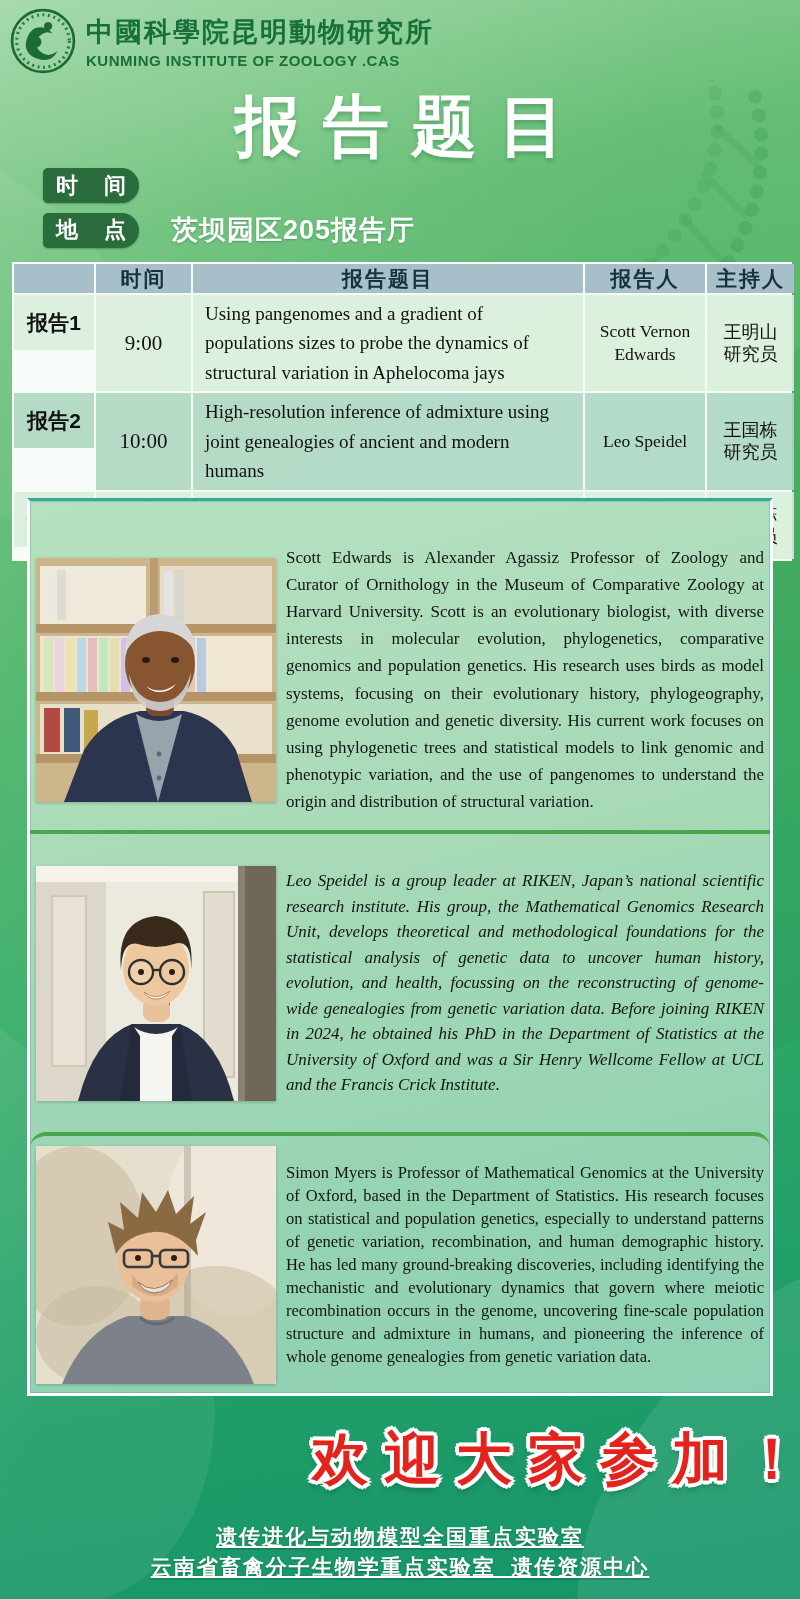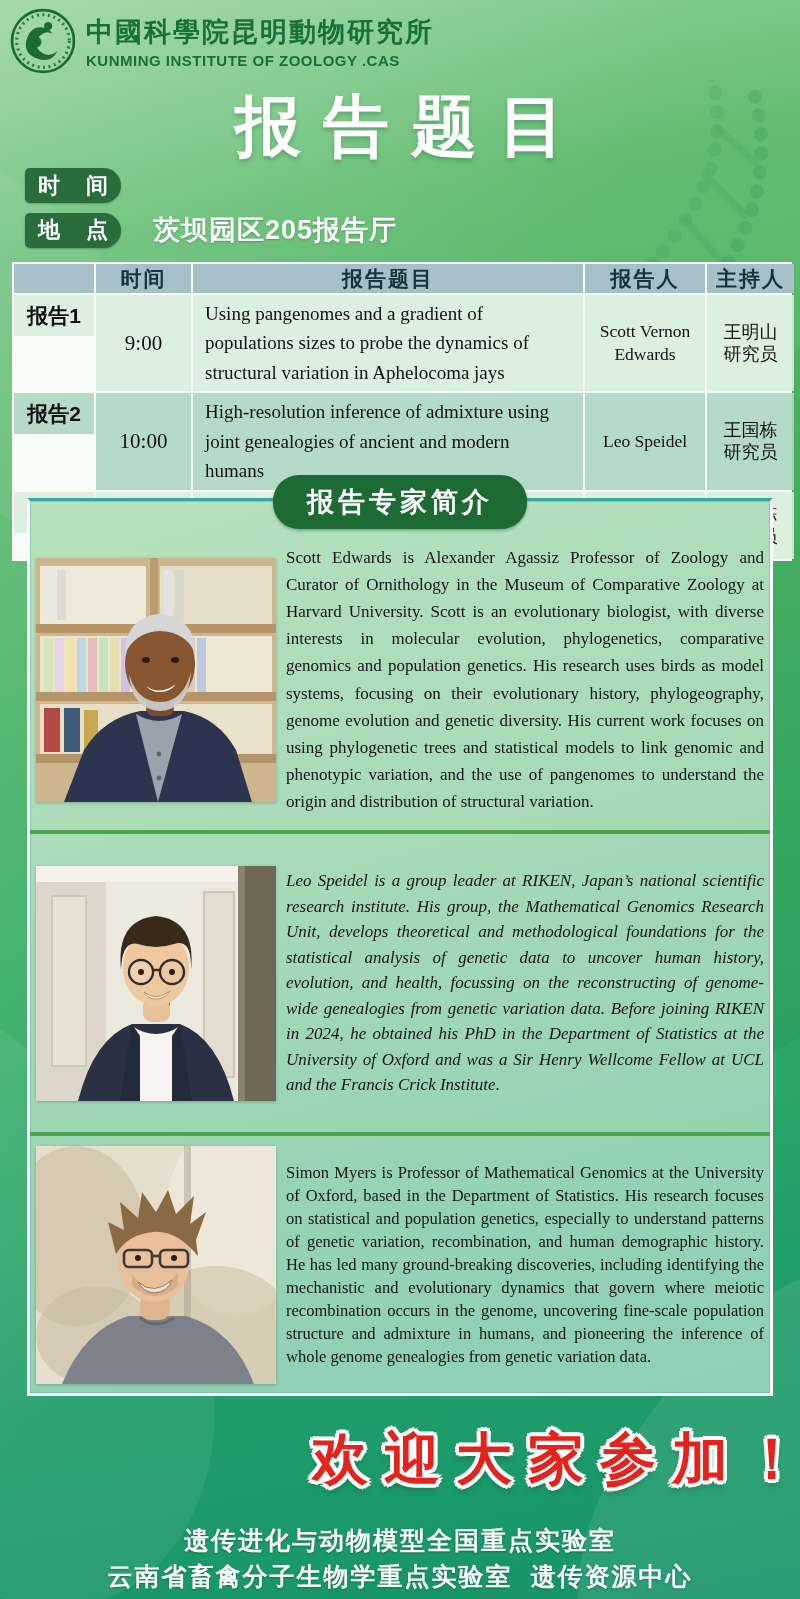--- a/index.html
+++ b/index.html
@@ -22,70 +22,70 @@
   .org-names{color:#17703a;}
   .org-cn{font-size:27px;font-weight:bold;letter-spacing:2px;font-family:"Liberation Serif",serif;}
   .org-en{font-size:15px;font-weight:bold;letter-spacing:.5px;margin-top:2px;}
 
   .page-title{position:absolute;left:0;top:82px;width:100%;text-align:center;color:#fff;
     font-size:66px;font-weight:900;letter-spacing:22px;text-indent:22px;
     text-shadow:0 3px 4px rgba(0,70,30,.25);}
 
   
   .info{position:absolute;left:25px;top:168px;display:flex;flex-direction:column;gap:9px;}
-  .info-row{display:flex;align-items:center;gap:32px;}
+  .info-row{display:flex;align-items:center;gap:32px;margin-left:18px;}
   .info-badge{background:#2a6c3b;color:#fff;font-weight:bold;font-size:22px;letter-spacing:10px;text-indent:10px;
     width:96px;height:35px;display:flex;align-items:center;justify-content:center;
     border-radius:5px 18px 18px 5px;box-shadow:0 1px 2px rgba(0,50,20,.3);}
   .info-value{color:#fff;font-weight:bold;font-size:27px;letter-spacing:1px;text-shadow:0 1px 2px rgba(0,60,25,.3);}
 
   
   .sched{position:absolute;left:12px;top:262px;width:776px;
     display:grid;grid-template-columns:80px 95px 390px 120px 87px;gap:2px;
     background:rgba(255,255,255,.95);border:2px solid rgba(255,255,255,.95);}
   .cell{display:flex;align-items:center;justify-content:center;text-align:center;}
   .cell.hdr{background:#a7bfc9;color:#16323c;font-weight:bold;font-size:21px;letter-spacing:2px;height:29px;}
   .row-a{background:rgba(216,238,219,.88);}
   .row-b{background:rgba(173,215,193,.9);}
-  .cell.label{font-size:21px;font-weight:bold;color:#111;height:41px;}
+  .cell.label{font-size:21px;font-weight:bold;color:#111;height:55px;}
   .cell.time{font-family:"Liberation Serif",serif;font-size:21px;color:#111;}
   .cell.title{font-family:"Liberation Serif",serif;font-size:19px;line-height:1.55;color:#111;
     justify-content:flex-start;text-align:left;padding:4px 12px;}
   .cell.speaker{font-family:"Liberation Serif",serif;font-size:17.5px;line-height:1.35;color:#111;padding:0 6px;}
   .cell.host{font-size:18px;line-height:1.25;color:#111;flex-direction:column;font-weight:500;}
 
   
   .panel{position:absolute;left:27px;top:498px;width:746px;height:898px;box-sizing:border-box;
     border:3px solid #fff;border-top-color:#3aa79c;
     background:linear-gradient(165deg,#b6e1bf 0%,#a8dab7 40%,#94d3b2 75%,#8fd0b4 100%);
     box-shadow:inset 0 0 0 1px rgba(58,167,156,.35);}
   .section-pill{position:absolute;left:50%;top:-26px;transform:translateX(-50%);
     background:#1d6b34;color:#fff;font-size:27px;font-weight:bold;letter-spacing:4px;
     padding:9px 34px;border-radius:26px;white-space:nowrap;box-shadow:0 2px 3px rgba(0,50,20,.3);}
   .bio{display:flex;align-items:center;gap:10px;padding:0 6px;box-sizing:border-box;}
   .bio1{height:329px;padding-top:28px;}
   .bio2{height:302px;border-top:4px solid #4aa54c;font-style:italic;}
-  .bio3{height:261px;border-top:4px solid #4aa54c;}
+  .bio3{height:261px;border-top:4px solid #4aa54c;border-radius:16px;}
   .photo{width:240px;flex:0 0 240px;display:block;box-shadow:0 1px 3px rgba(0,40,20,.25);}
   .bio1 .photo{height:244px;}
   .bio2 .photo{height:235px;}
   .bio3 .photo{height:238px;}
   .bio-text{flex:1;font-family:"Liberation Serif",serif;color:#141414;text-align:justify;}
   .bio1 .bio-text{font-size:17px;line-height:1.6;}
   .bio2 .bio-text{font-size:17px;line-height:1.5;}
   .bio3 .bio-text{font-size:16.5px;line-height:1.4;}
 
   
   .welcome{position:absolute;left:0;top:1422px;width:100%;text-align:right;
     color:#e3231c;font-size:56px;font-weight:900;letter-spacing:16px;text-indent:16px;
     text-shadow:-3px -3px 0 #fff,3px -3px 0 #fff,-3px 3px 0 #fff,3px 3px 0 #fff,
       0 -4px 0 #fff,0 4px 0 #fff,-4px 0 0 #fff,4px 0 0 #fff,0 6px 6px rgba(0,50,25,.35);padding-left:16px;}
   .footer{position:absolute;left:0;top:1522px;width:100%;text-align:center;color:#fff;}
-  .footer-line{font-size:25px;font-weight:bold;letter-spacing:2px;line-height:1.45;
-    text-shadow:0 1px 2px rgba(0,60,30,.4);white-space:pre-wrap;}
+  .footer-line{font-size:21px;font-weight:bold;letter-spacing:2px;line-height:1.45;
+    text-shadow:0 1px 2px rgba(0,60,30,.4);white-space:pre-wrap;text-decoration:underline;}
 </style>
 </head>
 <body>
 
 <div class="poster">
   <div class="light-band"></div>
   <div class="leaf leaf1"></div>
   <div class="leaf leaf2"></div>
   <div class="leaf leaf3"></div>
   <div class="leaf leaf4"></div>
@@ -158,21 +158,20 @@
     <div class="cell time row-a">11:00</div>
     <div class="cell title row-a">Genealogy-based detection of ancient ghost admixture across Africa</div>
     <div class="cell speaker row-a">Simon Myers</div>
     <div class="cell host row-a">
       <span>王国栋</span>
       <span>研究员</span>
     </div>
   </div>
 
   <div class="panel">
-    <div class="section-pill">报告专家简介</div>
 
     <div class="bio bio1">
       <svg class="photo" viewBox="0 0 240 244" preserveAspectRatio="none">
         <rect width="240" height="244" fill="#cdb58c"></rect>
         <g>
           <rect x="4" y="8" width="106" height="58" fill="#efe9da"></rect>
             <rect x="124" y="8" width="112" height="58" fill="#e6ddc9"></rect>
           <rect x="4" y="78" width="106" height="56" fill="#ece4d2"></rect>
             <rect x="124" y="78" width="112" height="56" fill="#efe7d4"></rect>
           <rect x="4" y="146" width="106" height="50" fill="#e8dfc9"></rect>

